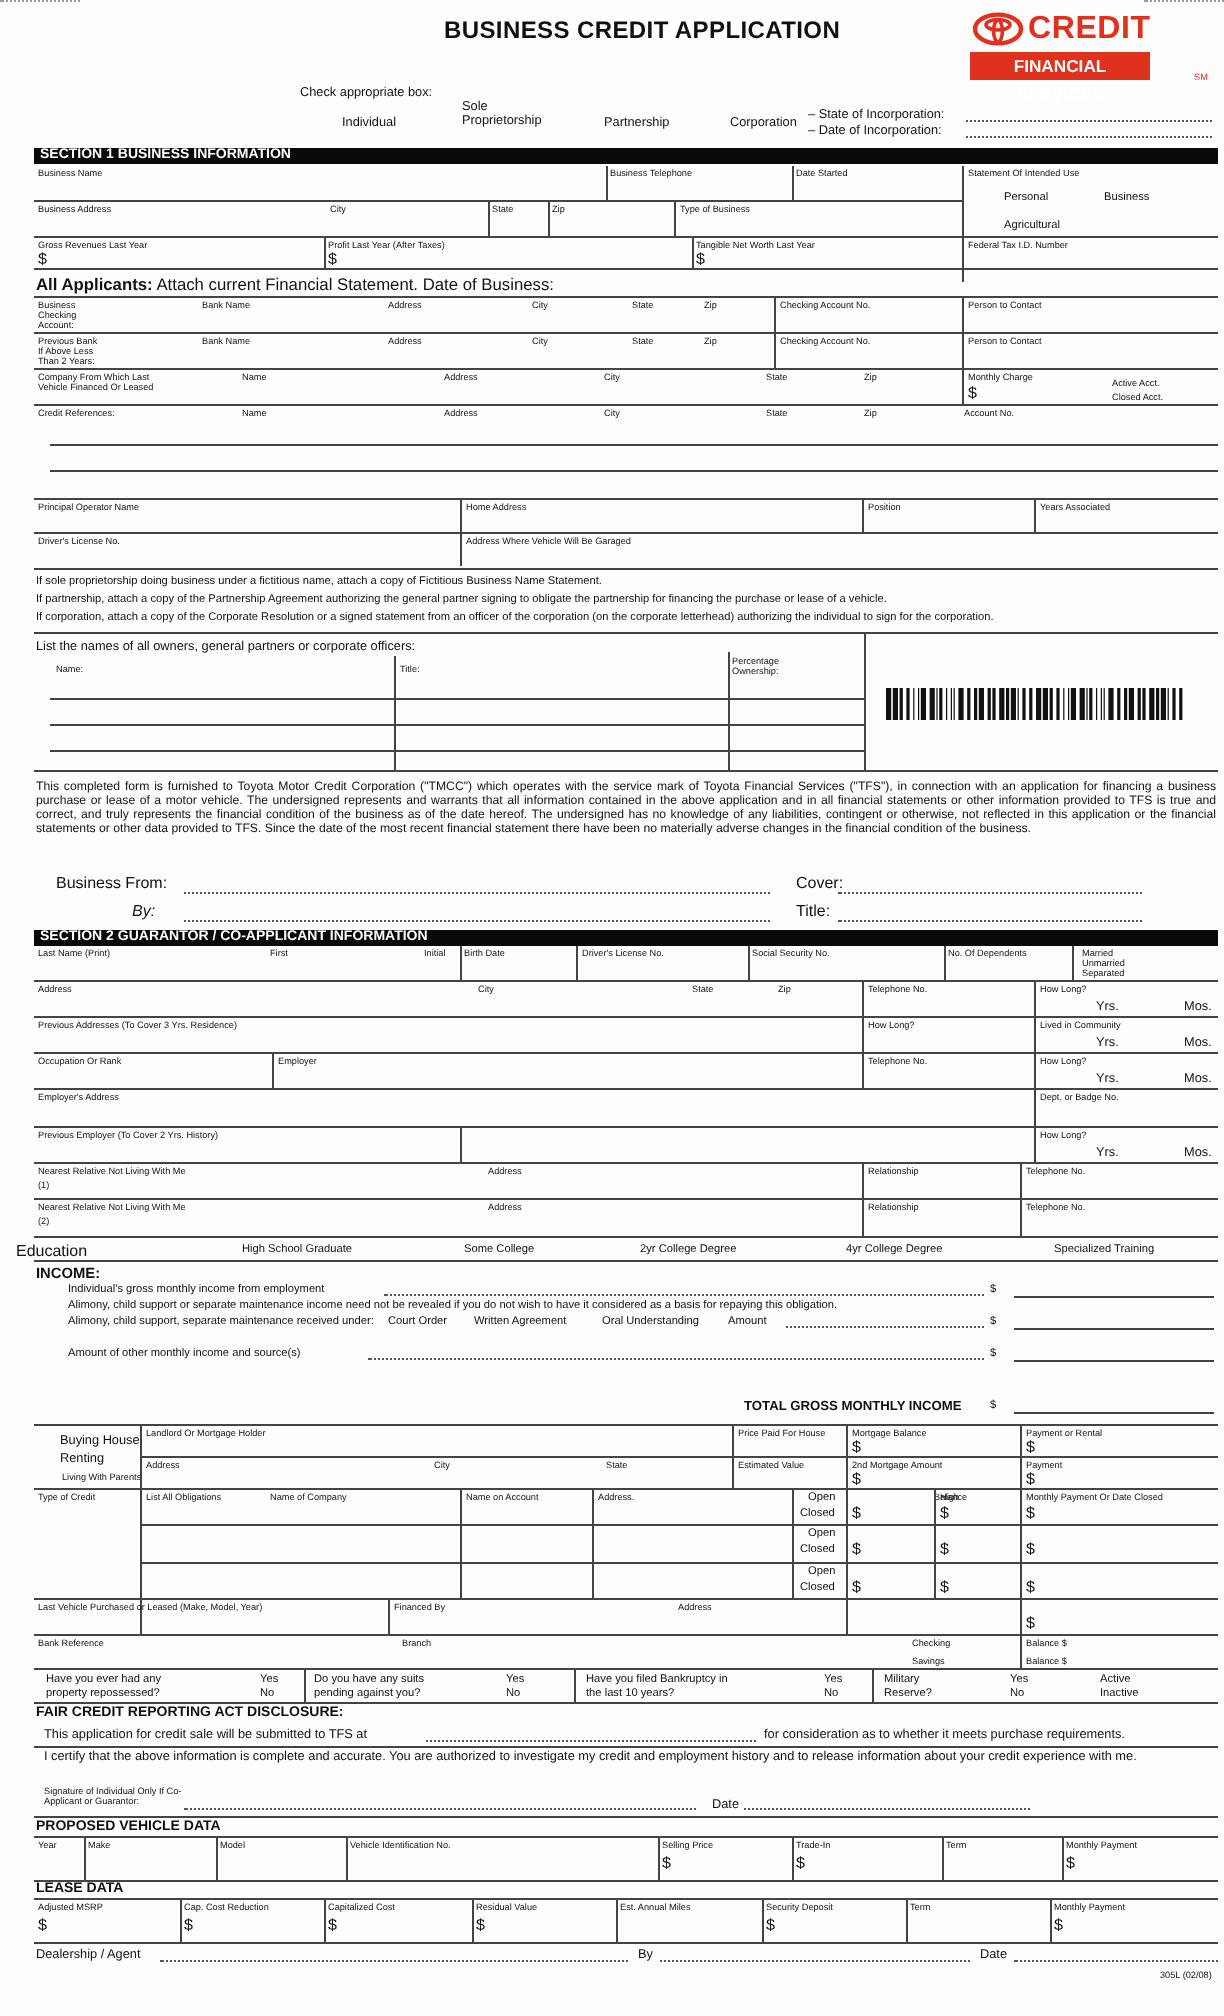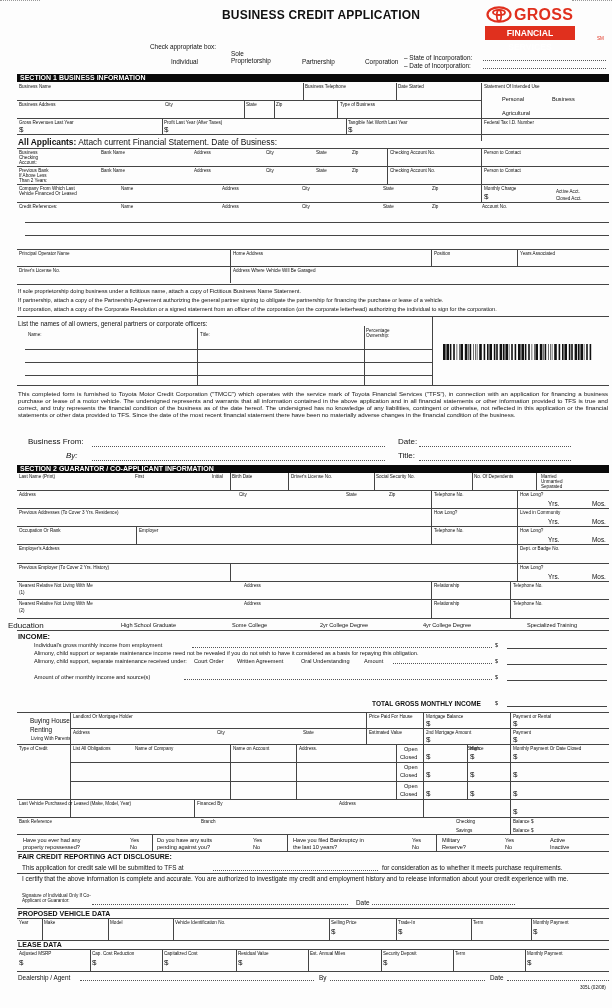--- a/index.html
+++ b/index.html
@@ -24,21 +24,21 @@
 <div class="tick" style="left:0;"></div>
 <div class="tick" style="left:572px;"></div>
 
 <div class="abs" style="left:222px;top:8px;font-size:12px;font-weight:bold;letter-spacing:0.2px;">BUSINESS CREDIT APPLICATION</div>
 <div class="abs" style="left:484px;top:4px;width:122px;height:42px;">
   <svg class="abs" style="left:2px;top:2px;" width="26" height="17" viewBox="0 0 26 17">
     <ellipse cx="13" cy="8.5" rx="11.5" ry="7.2" fill="none" stroke="#e0301e" stroke-width="2.2"></ellipse>
     <ellipse cx="13" cy="6.4" rx="6" ry="2.6" fill="none" stroke="#e0301e" stroke-width="1.8"></ellipse>
     <ellipse cx="13" cy="9.5" rx="2.2" ry="5.4" fill="none" stroke="#e0301e" stroke-width="1.8"></ellipse>
   </svg>
-  <div class="abs" style="left:30px;top:2px;font-size:16px;font-weight:bold;color:#e0301e;letter-spacing:0.3px;">GROSS</div>
+  <div class="abs" style="left:30px;top:2px;font-size:16px;font-weight:bold;color:#e0301e;letter-spacing:0.3px;">CREDIT</div>
   <div class="abs" style="left:1px;top:22px;width:90px;height:14px;background:#e0301e;color:#fff;font-size:8.6px;font-weight:bold;line-height:14px;text-align:center;">FINANCIAL SERVICES</div>
   <div class="abs tiny" style="left:113px;top:32px;color:#e0301e;">SM</div>
 </div>
 
 <div class="abs md" style="left:150px;top:43px;">Check appropriate box:</div>
 <div class="abs md" style="left:171px;top:58px;">Individual</div>
 <div class="abs md" style="left:231px;top:50px;width:40px;white-space:normal;line-height:7px;">Sole Proprietorship</div>
 <div class="abs md" style="left:302px;top:58px;">Partnership</div>
 <div class="abs md" style="left:365px;top:58px;">Corporation</div>
 <div class="abs md" style="left:404px;top:54px;">– State of Incorporation:</div>
@@ -208,21 +208,21 @@
       <rect x="140.80000000000013" y="0" width="0.6" height="16"></rect>
       <rect x="143.20000000000013" y="0" width="1.6" height="16"></rect>
       <rect x="146.60000000000014" y="0" width="1.6" height="16"></rect>
     </g>
 </svg>
 <div class="hl" style="left:17px;top:385px;width:592px;"></div>
 
 <div class="para" style="left:18px;top:390px;width:590px;">This completed form is furnished to Toyota Motor Credit Corporation ("TMCC") which operates with the service mark of Toyota Financial Services ("TFS"), in connection with an application for financing a business purchase or lease of a motor vehicle. The undersigned represents and warrants that all information contained in the above application and in all financial statements or other information provided to TFS is true and correct, and truly represents the financial condition of the business as of the date hereof. The undersigned has no knowledge of any liabilities, contingent or otherwise, not reflected in this application or the financial statements or other data provided to TFS. Since the date of the most recent financial statement there have been no materially adverse changes in the financial condition of the business.</div>
 <div class="abs lg" style="left:28px;top:437px;">Business From:</div>
 <div class="dotl" style="left:92px;top:446px;width:293px;"></div>
-<div class="abs lg" style="left:398px;top:437px;">Date:</div>
+<div class="abs lg" style="left:398px;top:437px;">Cover:</div>
 <div class="dotl" style="left:419px;top:446px;width:152px;"></div>
 <div class="abs lg" style="left:66px;top:451px;font-style:italic;">By:</div>
 <div class="dotl" style="left:92px;top:460px;width:293px;"></div>
 <div class="abs lg" style="left:398px;top:451px;">Title:</div>
 <div class="dotl" style="left:419px;top:460px;width:152px;"></div>
 
 <div class="bar" style="top:465px;">SECTION 2 GUARANTOR / CO-APPLICANT INFORMATION</div>
 <div class="abs tiny" style="left:19px;top:474px;">Last Name (Print)</div>
 <div class="abs tiny" style="left:135px;top:474px;">First</div>
 <div class="abs tiny" style="left:212px;top:474px;">Initial</div>

